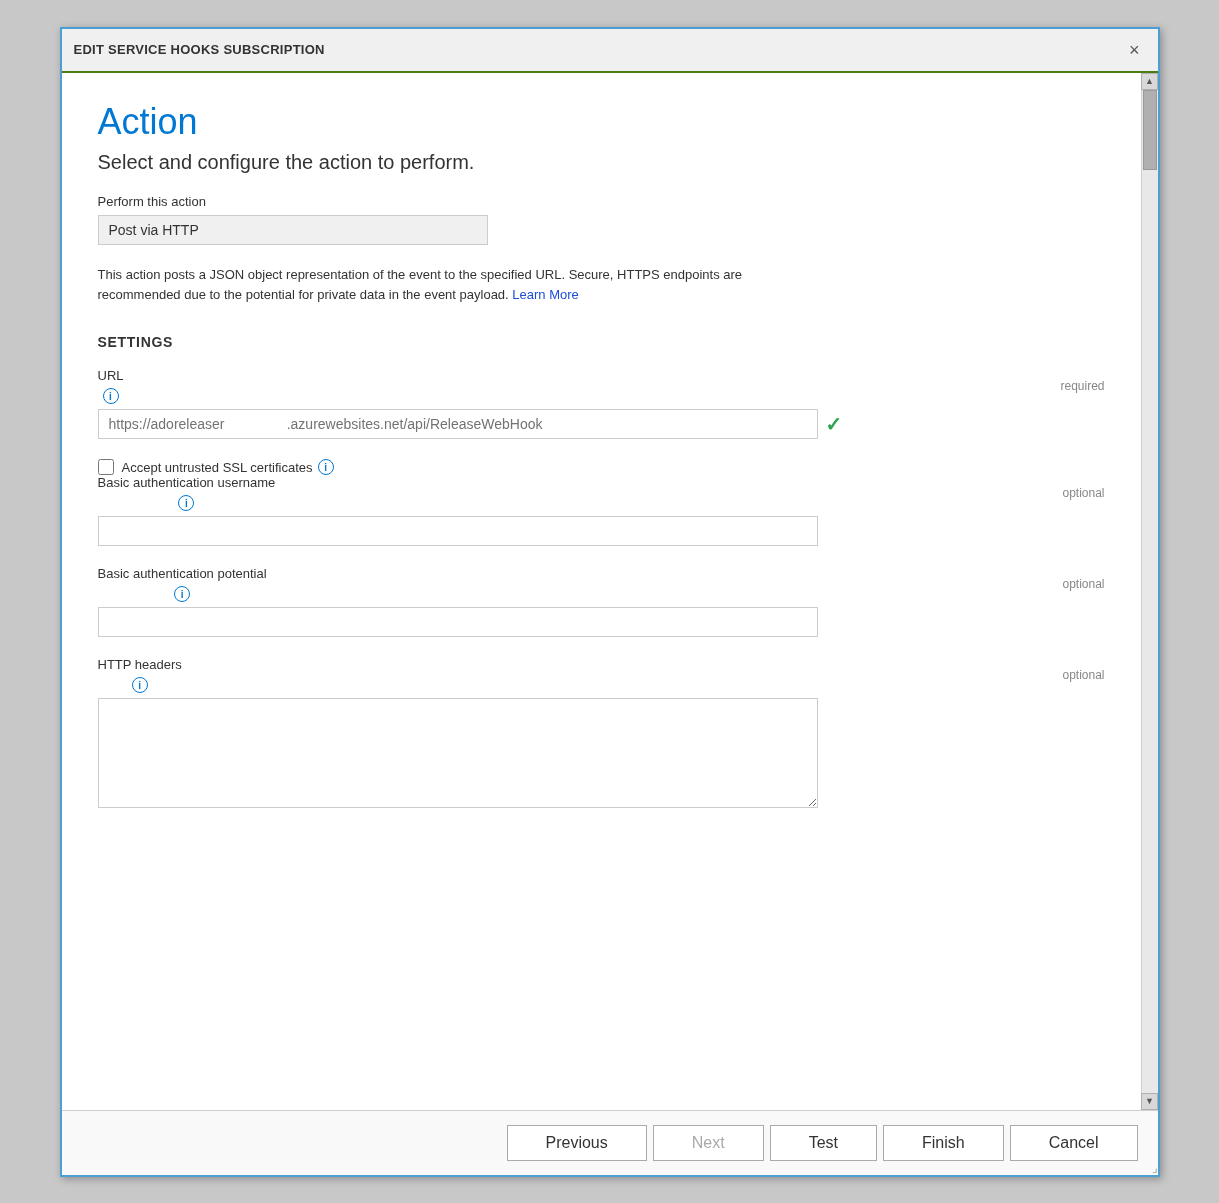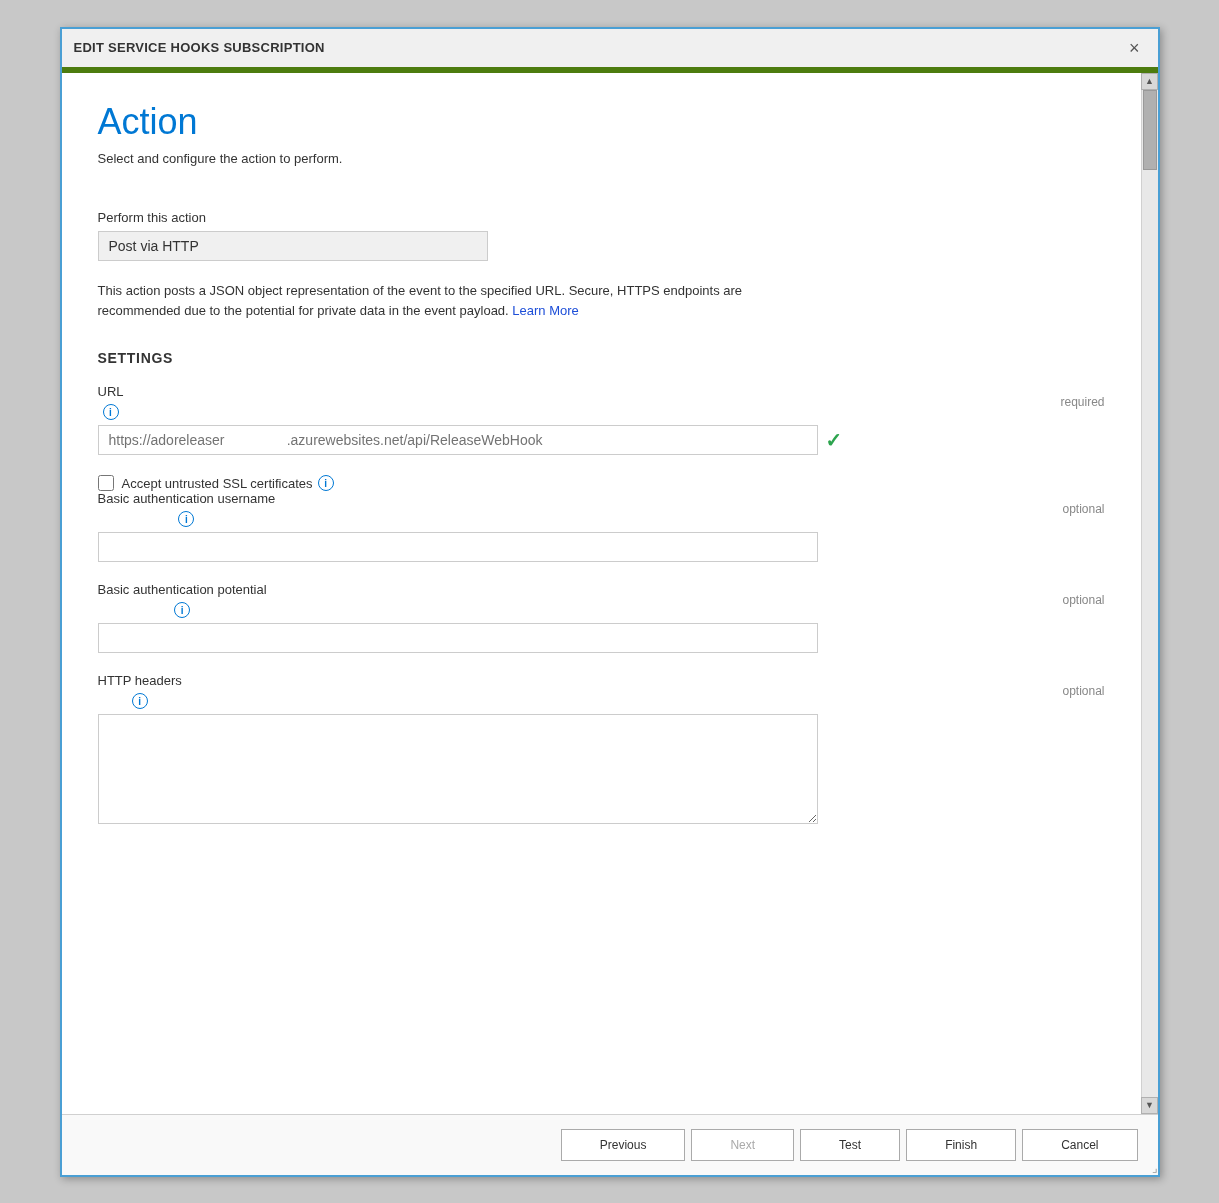--- a/index.html
+++ b/index.html
@@ -16,21 +16,21 @@
       min-height: 1150px;
       background: #fff;
       border: 2px solid #4a9fd4;
       display: flex;
       flex-direction: column;
       position: relative;
       box-shadow: 2px 2px 8px rgba(0,0,0,0.3);
     }
     .dialog-titlebar {
       background: #f0f0f0;
-      border-bottom: 6px solid #4d7c0f;
+      border-bottom: 2px solid #4d7c0f;
       padding: 8px 12px;
       display: flex;
       align-items: center;
       justify-content: space-between;
       min-height: 44px;
     }
     .dialog-title {
       font-size: 13px;
       font-weight: 600;
       color: #333;
@@ -91,23 +91,23 @@
       background: #b0b0b0;
       border: 1px solid #999;
     }
     .page-heading {
       font-size: 36px;
       color: #0078d4;
       font-weight: 300;
       margin-bottom: 8px;
     }
     .page-subtitle {
-      font-size: 13px;
-      color: #333;
-      margin-bottom: 44px;
+      font-size: 20px;
+      color: #333;
+      margin-bottom: 20px;
     }
     .field-label {
       font-size: 13px;
       color: #333;
       margin-bottom: 6px;
     }
     .action-select {
       width: 390px;
       padding: 6px 10px;
       background: #f0f0f0;
@@ -224,21 +224,21 @@
     .dialog-footer {
       border-top: 1px solid #d0d0d0;
       padding: 14px 20px;
       display: flex;
       justify-content: flex-end;
       gap: 6px;
       background: #f9f9f9;
     }
     .footer-btn {
       padding: 8px 38px;
-      font-size: 12px;
+      font-size: 16px;
       border: 1px solid #aaa;
       background: #fff;
       cursor: pointer;
       color: #333;
       min-width: 80px;
     }
     .footer-btn:disabled {
       color: #aaa;
       cursor: default;
     }

